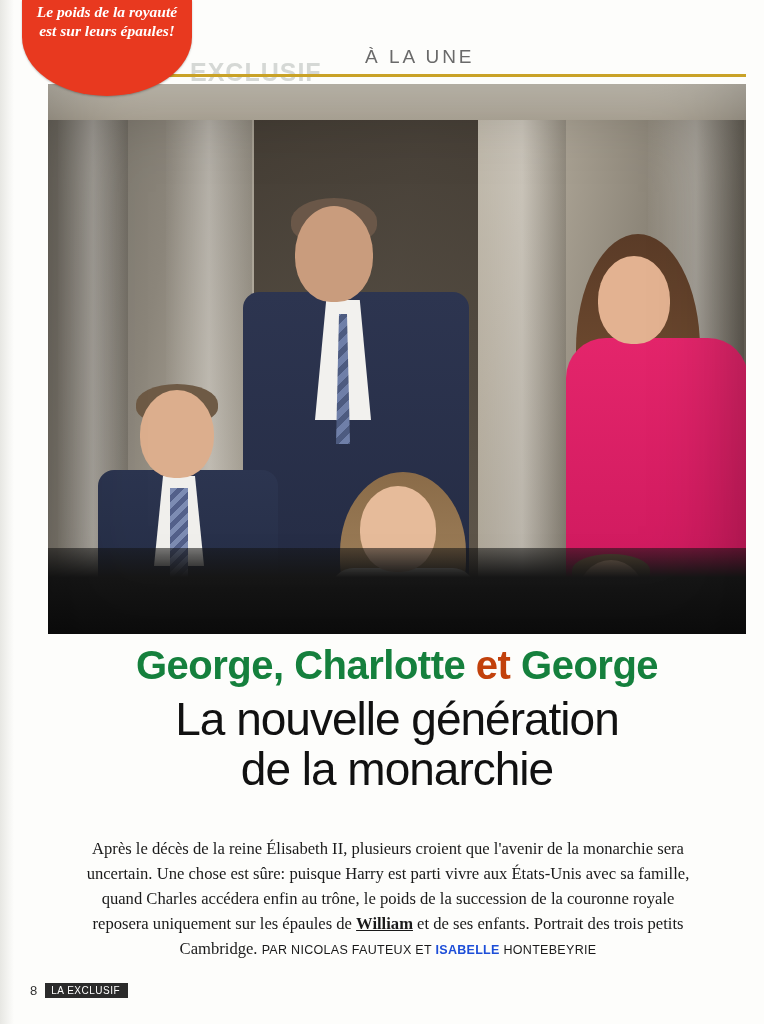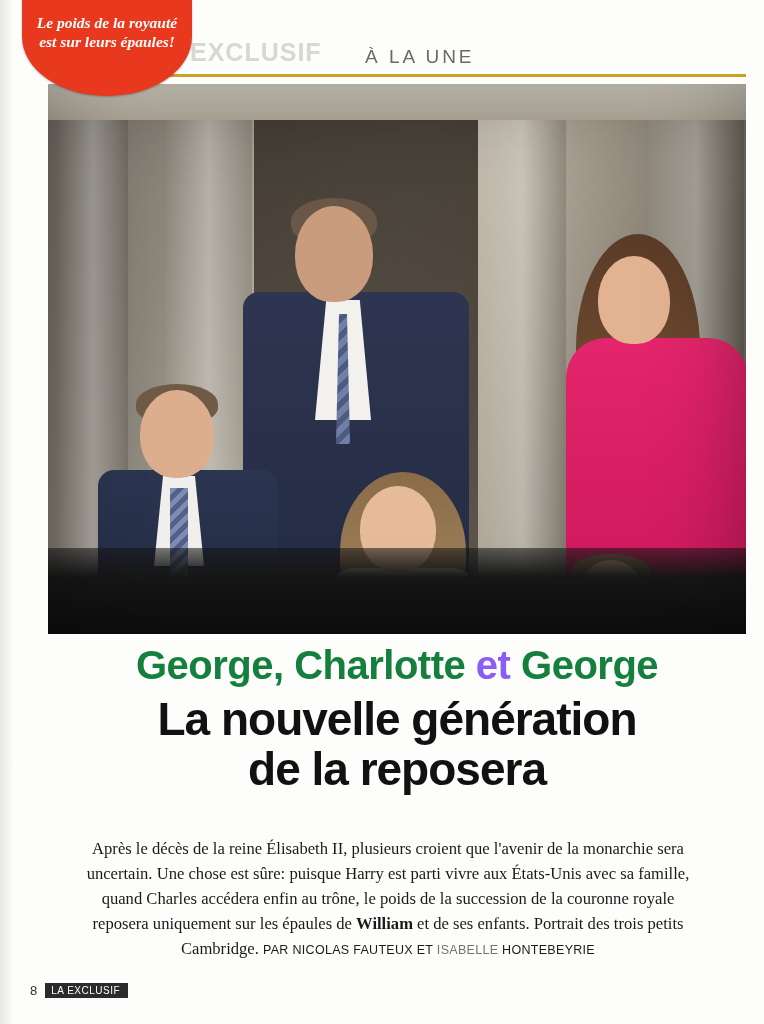--- a/index.html
+++ b/index.html
@@ -25,21 +25,21 @@
   .header {
     position: absolute;
     top: 18px;
     left: 40px;
     right: 18px;
     height: 52px;
   }
   .header-masthead {
     position: absolute;
     left: 150px;
-    top: 20px;
+    top: 40px;
     font-family: "Liberation Sans", sans-serif;
     font-weight: bold;
     font-size: 25px;
     letter-spacing: 1px;
     color: #cfd2cf;
     opacity: 0.85;
   }
   .header-section {
     position: absolute;
     left: 325px;
@@ -66,21 +66,21 @@
     width: 170px;
     height: 96px;
     background: #e8391f;
     border-radius: 0 0 86px 86px / 0 0 60px 60px;
     color: #ffffff;
     text-align: center;
     z-index: 30;
     box-shadow: 0 1px 2px rgba(0,0,0,0.25);
   }
   .sticker-inner {
-    padding: 13px 12px 0 12px;
+    padding: 2px 12px 0 12px;
     font-weight: bold;
     font-size: 15.5px;
     line-height: 19px;
     font-family: "Liberation Serif", serif;
     font-style: italic;
   }
 
   
   .photo {
     position: absolute;
@@ -180,51 +180,51 @@
   }
   .kicker {
     font-family: "Liberation Sans", sans-serif;
     font-weight: bold;
     font-size: 40px;
     line-height: 46px;
     letter-spacing: -0.5px;
     margin-top: 8px;
   }
   .kicker .gold { color: #15803d; }
-  .kicker .dark { color: #8b5cf6; }
+  .kicker .dark { color: #c2410c; }
   .headline {
     font-family: "Liberation Sans", sans-serif;
-    font-weight: bold;
+    font-weight: normal;
     font-size: 46px;
     line-height: 50px;
     color: #111111;
     letter-spacing: -1px;
     margin-top: 6px;
   }
 
   
   .deck {
     position: absolute;
     left: 78px;
     top: 836px;
     width: 620px;
     text-align: center;
     font-family: "Liberation Serif", serif;
     font-size: 16.6px;
     line-height: 25px;
     color: #1a1a1a;
   }
-  .deck b { font-weight: bold; }
+  .deck b { font-weight: bold; text-decoration: underline; }
   .byline {
     font-family: "Liberation Sans", sans-serif;
     font-size: 12.5px;
     letter-spacing: 0.3px;
     color: #1a1a1a;
   }
-  .byline .red { color: #737373; font-weight: normal; }
+  .byline .red { color: #1d4ed8; font-weight: bold; }
 
   
   .footer {
     position: absolute;
     left: 30px;
     bottom: 26px;
     display: flex;
     align-items: center;
     gap: 8px;
   }
@@ -309,21 +309,21 @@
     </div>
 
     <div class="balcony"></div>
     <div class="ph-vignette"></div>
   </div>
 
   <div class="titleblock">
     <div class="kicker"><span class="gold">George, Charlotte </span><span class="dark">et</span><span class="gold"> George</span></div>
     <div class="headline">
       <div>La nouvelle génération</div>
-      <div>de la reposera</div>
+      <div>de la monarchie</div>
     </div>
   </div>
 
   <div class="deck">
     <span>Après le décès de la reine Élisabeth II, plusieurs croient que l'avenir de la monarchie sera uncertain. Une chose est sûre: puisque Harry est parti vivre aux États-Unis avec sa famille, quand Charles accédera enfin au trône, le poids de la succession de la couronne royale reposera uniquement sur les épaules de </span><b>William</b><span> et de ses enfants. Portrait des trois petits Cambridge. </span><span class="byline"><span>PAR NICOLAS FAUTEUX ET </span><span class="red">ISABELLE</span><span> HONTEBEYRIE</span></span>
   </div>
 
   <div class="footer">
     <span class="folio">8</span>
     <span class="foot-logo">LA EXCLUSIF</span>

